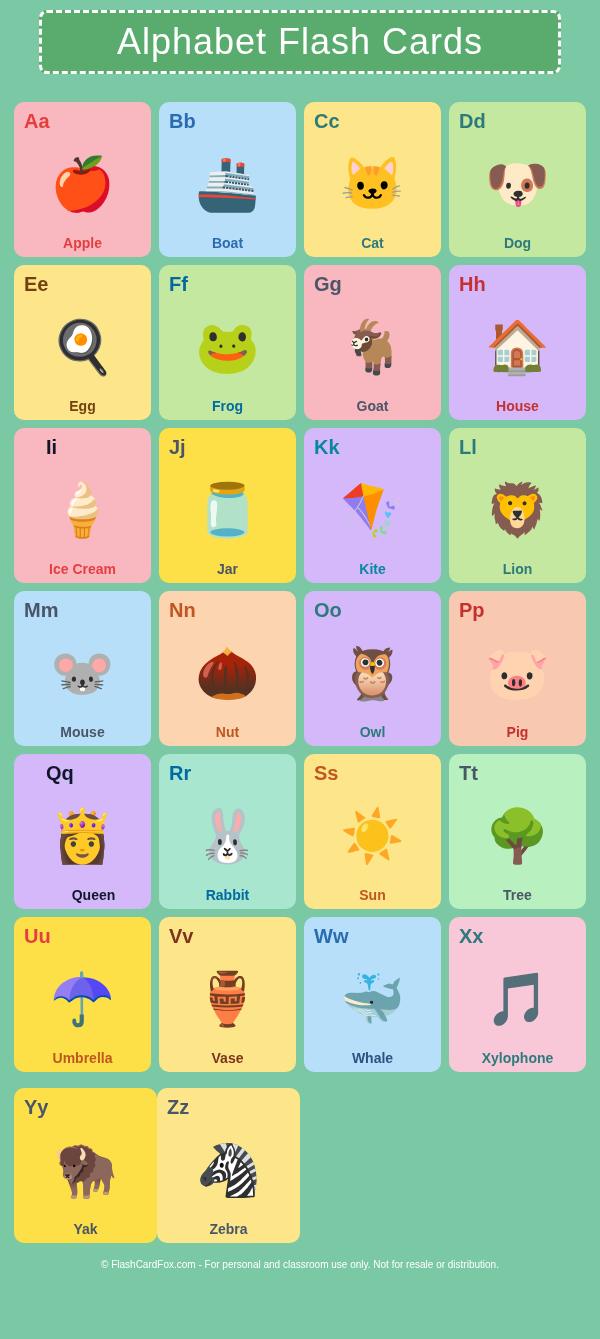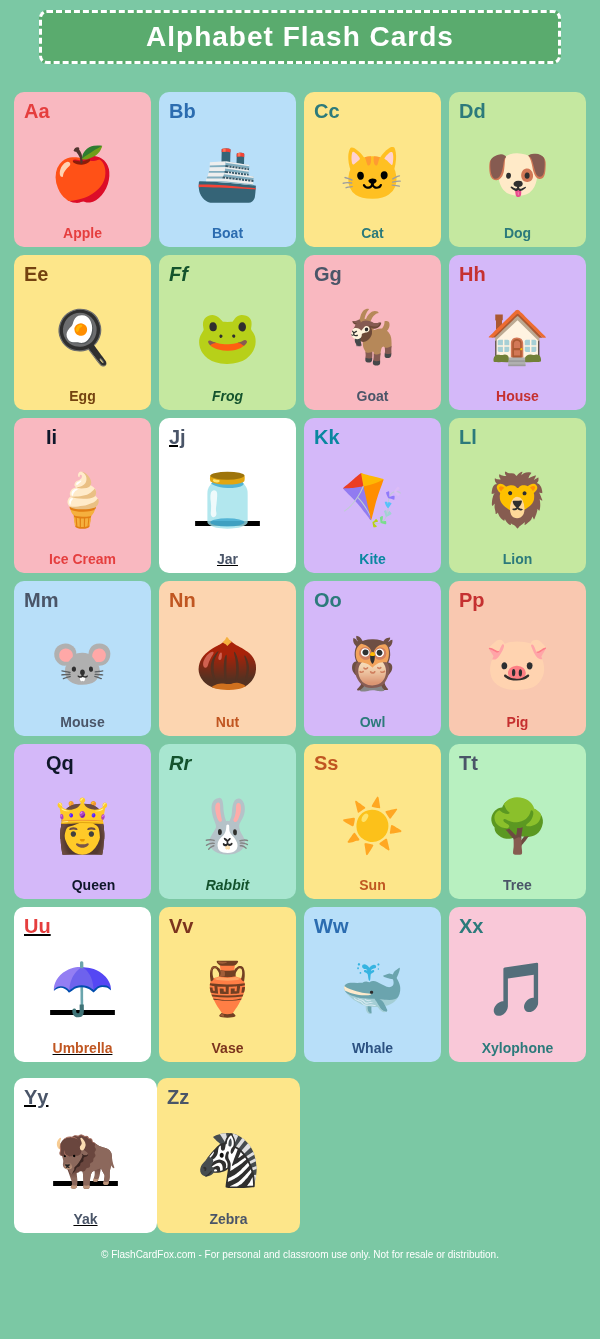--- a/index.html
+++ b/index.html
@@ -17,22 +17,22 @@
       background: #5aab6e;
       border-radius: 8px;
       padding: 8px 30px;
       margin-bottom: 12px;
       border: 3px dashed #fff;
       width: 90%;
       text-align: center;
     }
     .title-banner h1 {
       color: #fff;
-      font-size: 28px;
-      font-weight: bold;
+      font-size: 36px;
+      font-weight: normal;
       letter-spacing: 1px;
     }
     .cards-grid {
       display: grid;
       grid-template-columns: repeat(4, 1fr);
       gap: 8px;
       width: 100%;
       padding: 16px 4px;
     }
     .card {
@@ -67,29 +67,29 @@
     }
     
     .bg-pink { background: #f9b8c0; }
     .bg-blue { background: #b8dff9; }
     .bg-yellow { background: #fde68a; }
     .bg-green { background: #c5e8a0; }
     .bg-peach { background: #fcd5b0; }
     .bg-lavender { background: #d4b8f9; }
     .bg-mint { background: #a8e6d0; }
     .bg-salmon { background: #f9c8b0; }
-    .bg-lightblue { background: #ffffff; text-decoration: underline; }
+    .bg-lightblue { background: #fde047; }
     .bg-lightgreen { background: #b8f0c0; }
     .bg-lightpink { background: #f9c8d8; }
     
     .c-red { color: #e53e3e; }
     .c-darkblue { color: #2b6cb0; }
     .c-teal { color: #2c7a7b; }
     .c-olive { color: #744210; }
-    .c-green { color: #14532d; font-style: italic; }
+    .c-green { color: #0369a1; }
     .c-gray { color: #4a5568; }
     .c-orange { color: #c05621; }
     .c-purple { color: #0f172a; margin-left: 22px; }
     .c-crimson { color: #c53030; }
     .c-navy { color: #2c5282; }
     .c-brown { color: #7b341e; }
     .c-cyan { color: #0987a0; }
     .footer {
       margin-top: 10px;
       font-size: 10px;

